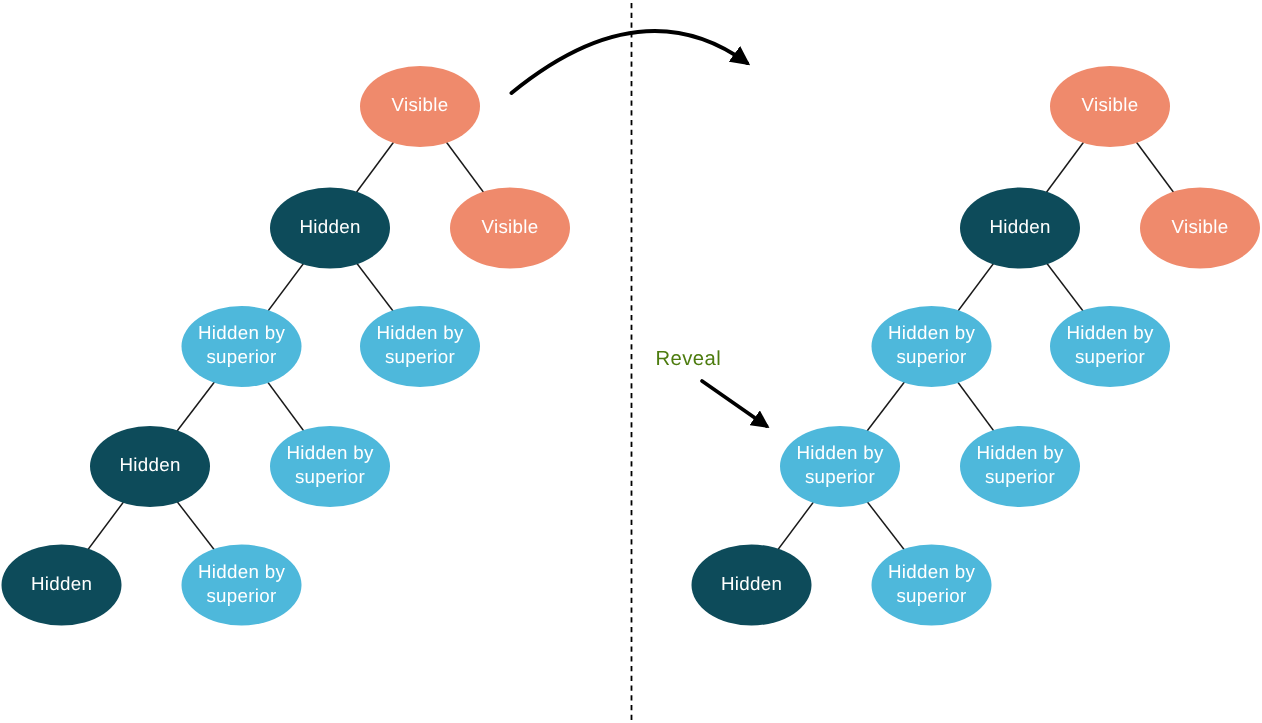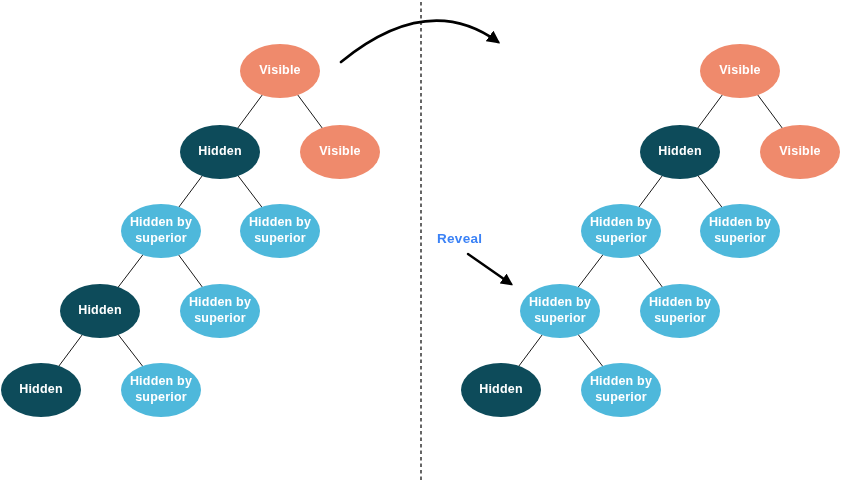--- a/index.html
+++ b/index.html
@@ -17,33 +17,33 @@
     width:80px;
     height:54px;
     transform:translate(-50%,-50%);
     border-radius:50%;
     display:flex;
     align-items:center;
     justify-content:center;
     text-align:center;
     color:#ffffff;
     font-size:12.5px;
-    font-weight:bold;
+    font-weight:normal;
     letter-spacing:0.2px;
     line-height:1.25;
     padding:0 3px;
     box-sizing:border-box;
   }
   .reveal-label{
     position:absolute;
     left:437px;
     top:231px;
     font-size:13.5px;
-    font-weight:bold;
-    color:#3b82f6;
+    font-weight:normal;
+    color:#4d7c0f;
     letter-spacing:0.3px;
   }
 </style>
 </head>
 <body>
 
 <div class="canvas">
 
   <svg class="layer" id="edge-layer" width="841" height="482">
       <line x1="280" y1="71" x2="220" y2="152" stroke="#1A1A1A" stroke-width="1"></line>

